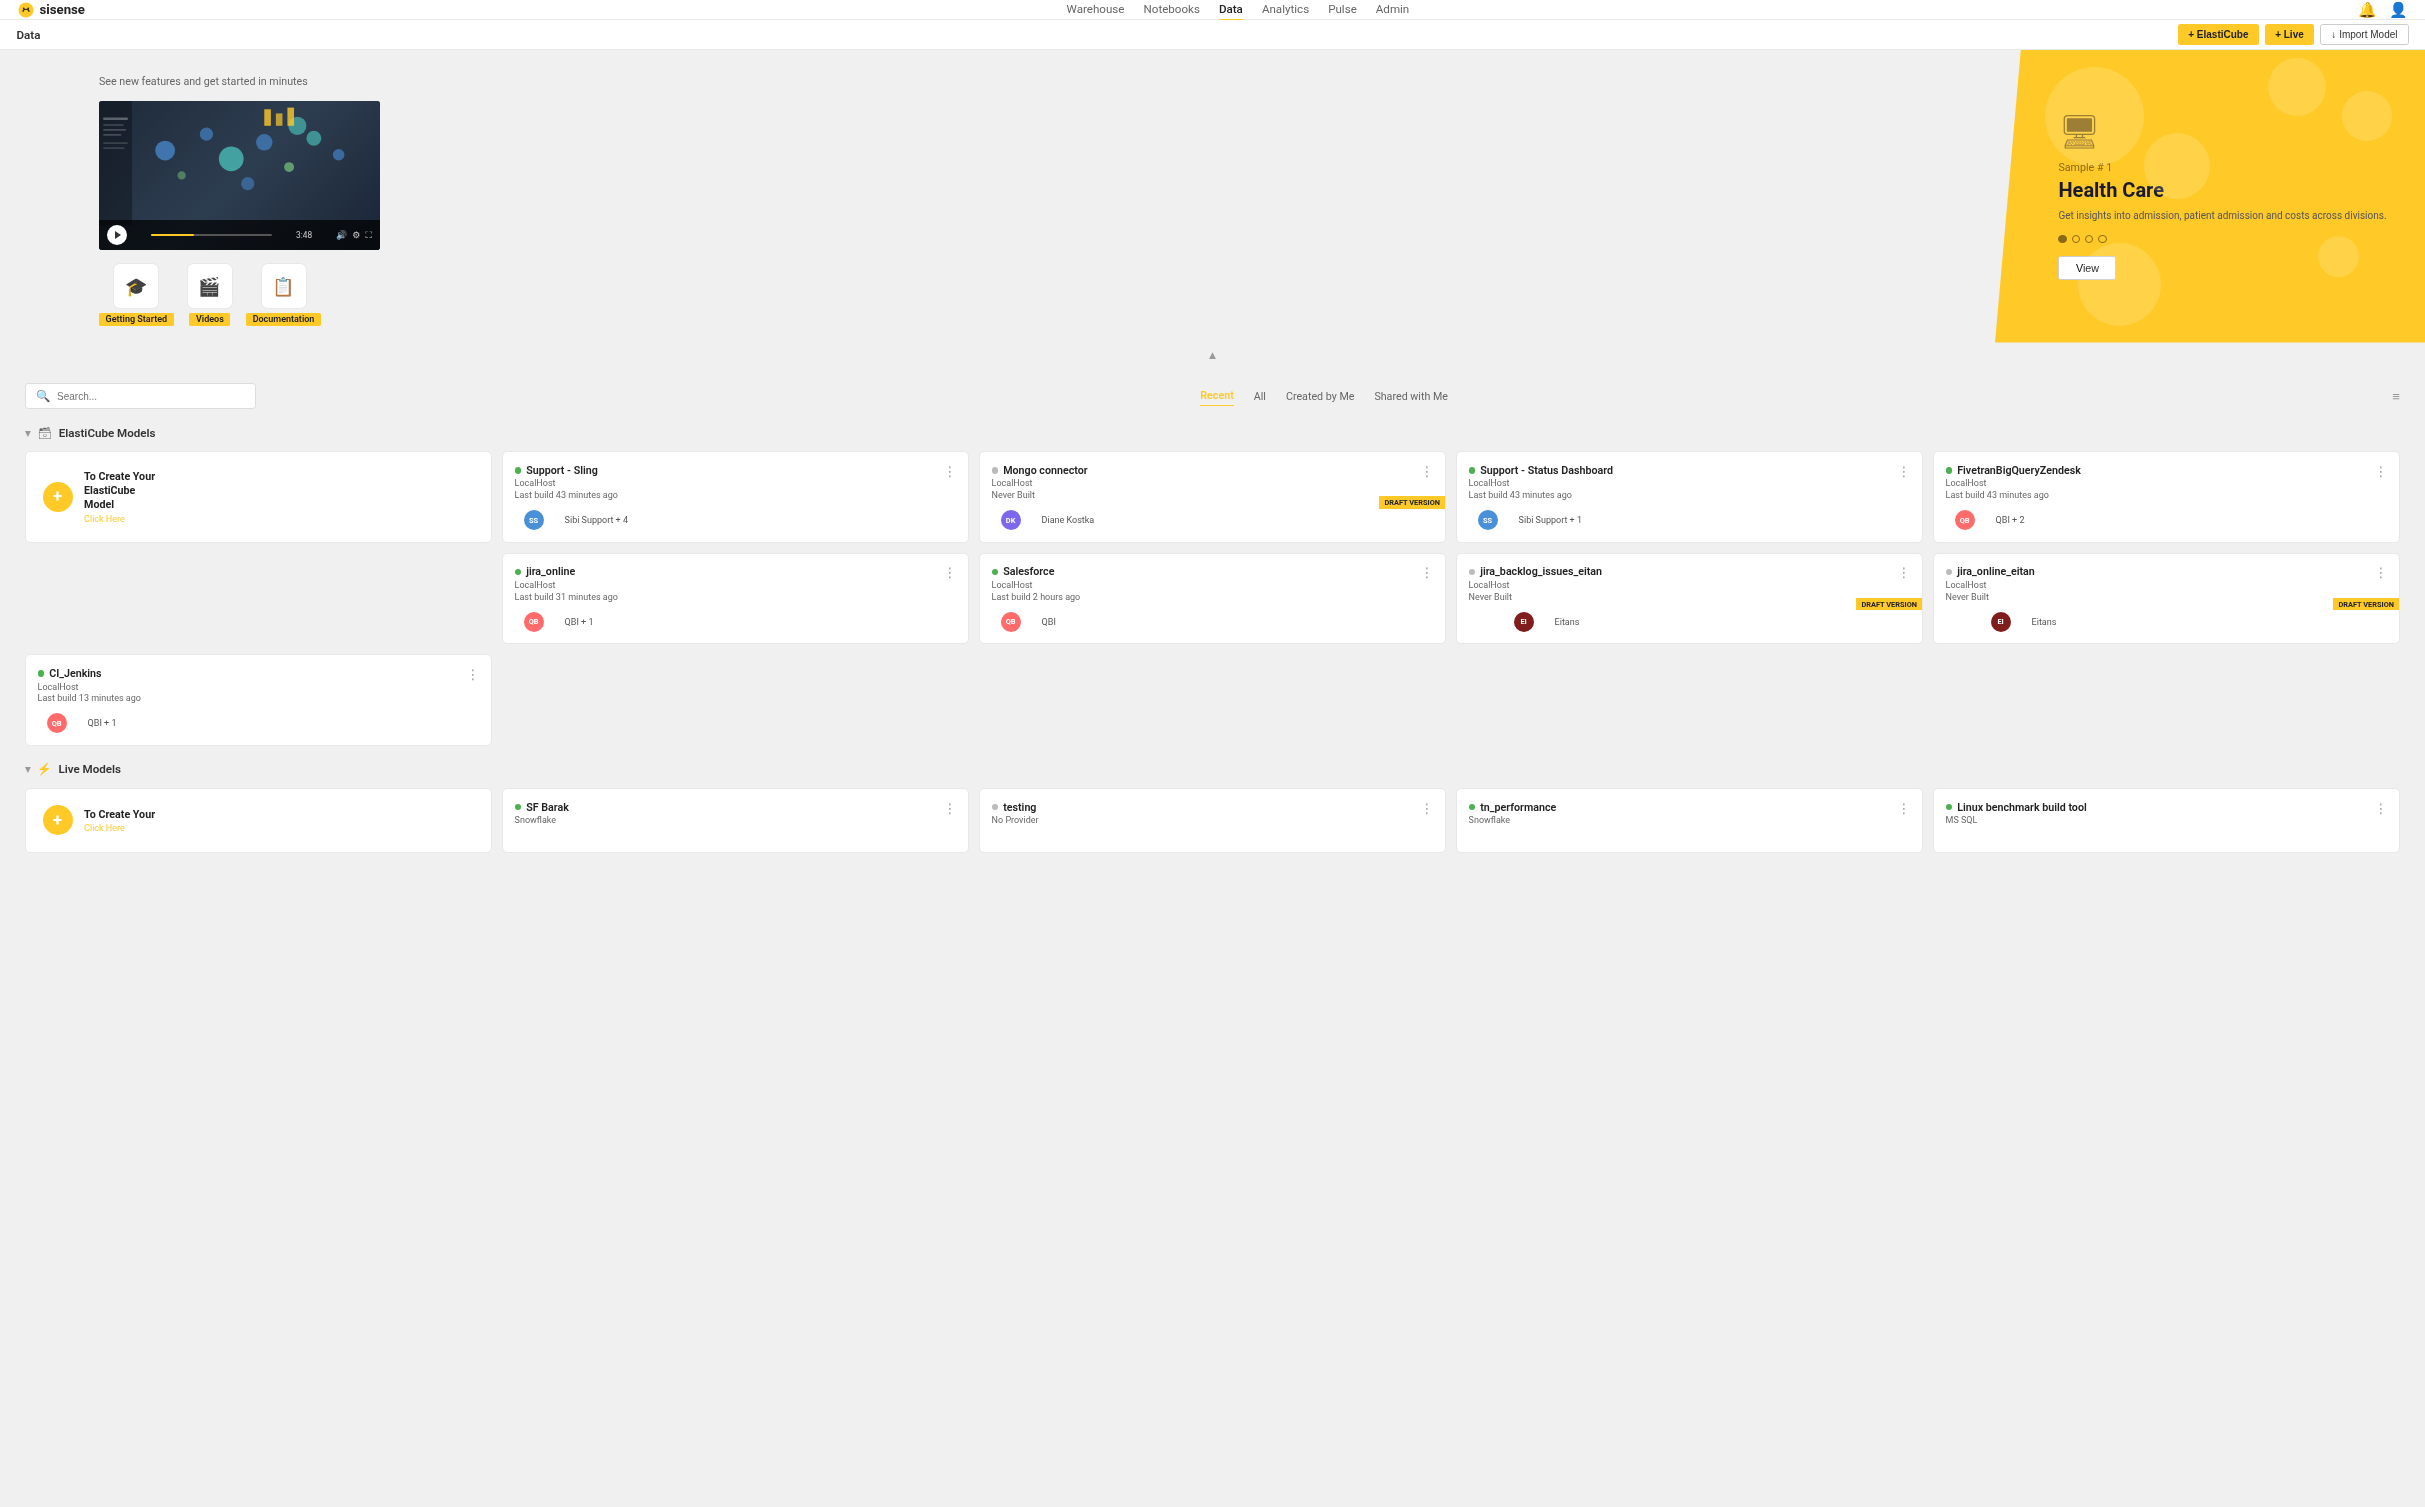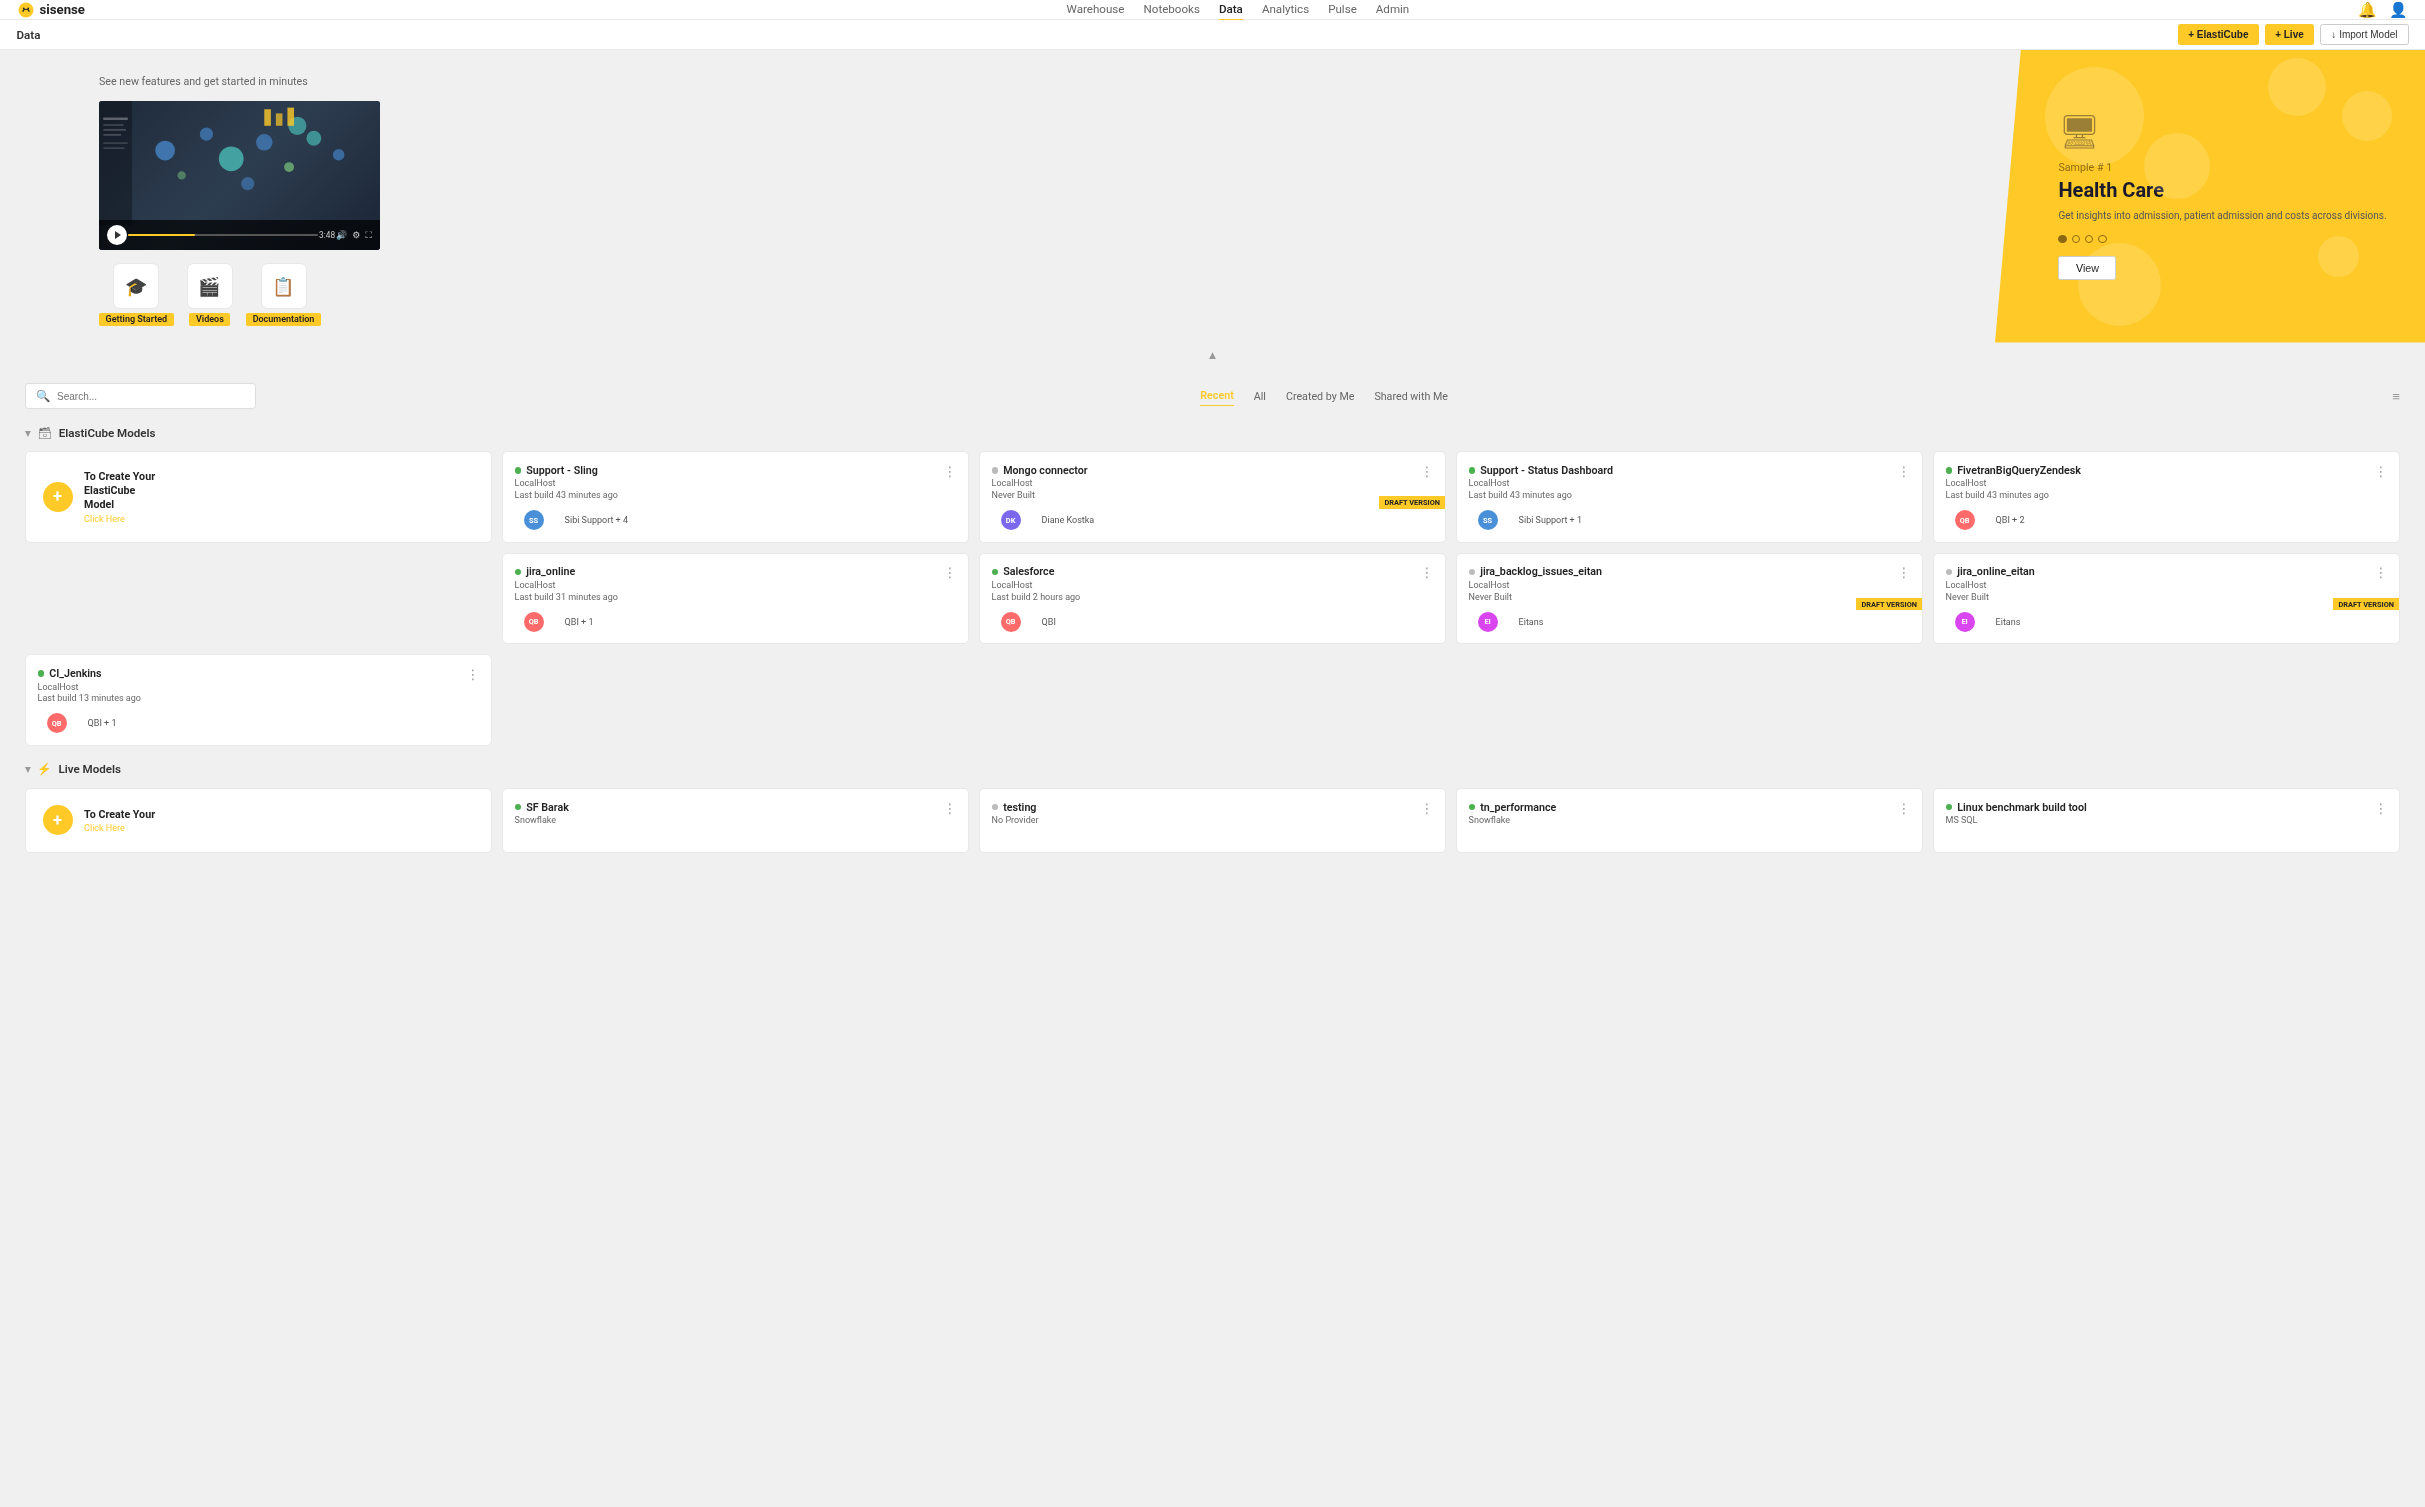--- a/index.html
+++ b/index.html
@@ -67,21 +67,21 @@
       position: relative;
     }
     .video-scatter { position: absolute; inset: 0; }
     .video-controls {
       position: absolute;
       bottom: 0; left: 0; right: 0;
       background: rgba(0,0,0,0.7);
       padding: 5px 8.3px;
       display: flex;
       align-items: center;
-      gap: 1px;
+      gap: 24px;
     }
     .play-btn { width: 20px; height: 20px; background: #fff; border-radius: 50%; display: flex; align-items: center; justify-content: center; cursor: pointer; flex-shrink: 0; }
     .play-icon { width: 0; height: 0; border-left: 6.6px solid #333; border-top: 4.1px solid transparent; border-bottom: 4.1px solid transparent; margin-left: 1.7px; }
     .progress-bar { flex: 1; height: 2.5px; background: #555; border-radius: 1.7px; position: relative; }
     .progress-fill { height: 100%; width: 35%; background: #FFCA28; border-radius: 1.7px; }
     .time-label { color: #ccc; font-size: 8.3px; }
     .video-settings { color: #ccc; font-size: 9px; display: flex; gap: 5px; align-items: center; }
 
     .quick-links { display: flex; gap: 13.2px; margin-top: 13.2px; }
     .quick-link-item { display: flex; flex-direction: column; align-items: center; gap: 3.3px; cursor: pointer; }
@@ -180,21 +180,21 @@
     .card-header-row { display: flex; justify-content: space-between; align-items: flex-start; }
     .card-title { font-size: 10.7px; font-weight: 600; color: #222; }
     .card-host { font-size: 9px; color: #666; margin-top: 1.7px; }
     .card-build { font-size: 9px; color: #666; margin-top: 1.7px; }
     .card-menu { color: #999; cursor: pointer; font-size: 13.2px; }
     .card-footer { display: flex; align-items: center; gap: 21px; margin-top: 10px; padding-left: 9px; }
     .avatar { width: 20px; height: 20px; border-radius: 50%; display: flex; align-items: center; justify-content: center; font-size: 7.4px; font-weight: 700; color: #fff; flex-shrink: 0; }
     .avatar-ss { background: #4a90d9; }
     .avatar-dk { background: #7b68ee; }
     .avatar-qb { background: #ff6b6b; }
-    .avatar-ei { background: #d946ef; }
+    .avatar-ei { background: #7f1d1d; margin-left: 36px; }
     .avatar-text { font-size: 9px; color: #555; }
     .status-dot { width: 6.6px; height: 6.6px; border-radius: 50%; flex-shrink: 0; }
     .dot-green-s { background: #4CAF50; }
     .dot-gray { background: #bbb; }
     .draft-badge {
       position: absolute;
       bottom: 33px; right: 0;
       background: #FFCA28;
       font-size: 7.4px;
       font-weight: 700;

